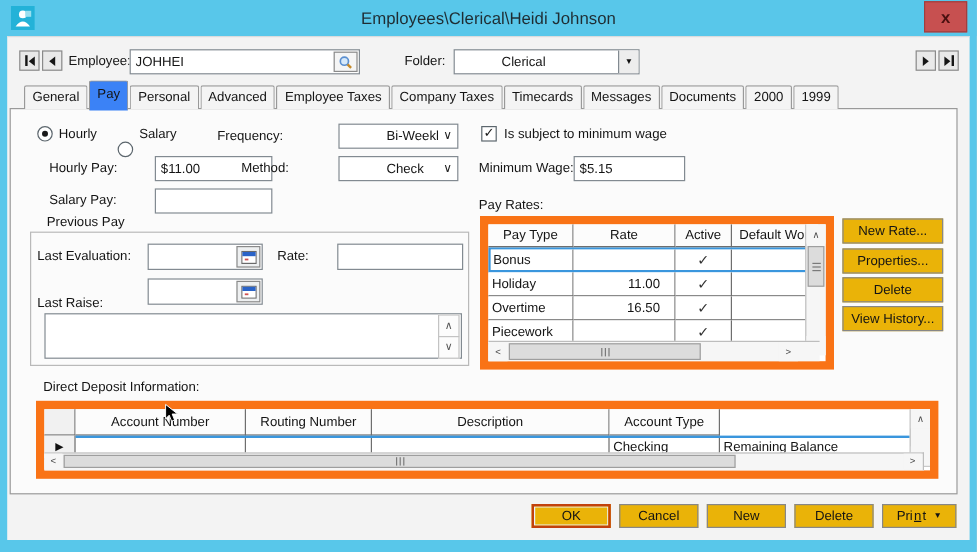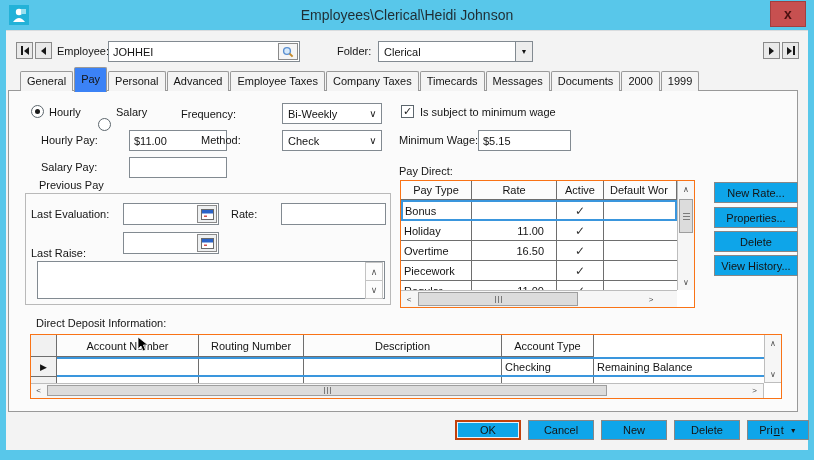--- a/index.html
+++ b/index.html
@@ -21,21 +21,21 @@
   .tri-l { width:0; height:0; border-top:4px solid transparent; border-bottom:4px solid transparent; border-right:5px solid #161616; }
   .tri-r { width:0; height:0; border-top:4px solid transparent; border-bottom:4px solid transparent; border-left:5px solid #161616; }
   .vbar { width:2px; height:9px; background:#161616; }
 
   .lbl { white-space:nowrap; }
   .lbl-r { text-align:left; white-space:nowrap; }
 
   .tb { background:#fff; border:1px solid #828a91; font-family:"Liberation Sans",sans-serif; font-size:11px; padding:0 4px; color:#141414; outline:none; }
 
   
-  .combo { background:#fff; border:1px solid #828a91; display:flex; align-items:center; }
+  .combo { background:#fff; border:1px solid #828a91; display:flex; align-items:center;padding-left:34px; }
   .combo .val { flex:1; padding:0 5px; white-space:nowrap; overflow:hidden; }
   .combo .dd-classic { width:17px; height:100%; background:#ededed; border-left:1px solid #828a91; display:flex; align-items:center; justify-content:center; font-size:7px; color:#111; }
   .combo .dd-flat { width:16px; height:100%; display:flex; align-items:center; justify-content:center; font-size:10px; color:#222; }
 
   
   #tabs { left:20px; top:67px; height:24px; display:flex; align-items:flex-end; z-index:4; }
   .tab { height:20px; padding:3px 6px 2px; background:#f4f4f4; border:1px solid #999; border-bottom:none; border-radius:2px 2px 0 0; margin-right:1px; white-space:nowrap; }
   .tab.active { height:25px; padding-top:5px; background:#3b82f6; margin-bottom:-1px; z-index:5; position:relative; }
 
   #panel { left:8px; top:90px; width:790px; height:322px; background:#fbfbfb; border:1px solid #999; z-index:1; }
@@ -43,28 +43,28 @@
   
   .radio { width:13px; height:13px; border:1px solid #5c666d; border-radius:50%; background:#fff; position:relative; }
   .radio.sel::after { content:""; position:absolute; left:3px; top:3px; width:5px; height:5px; border-radius:50%; background:#1a1a1a; }
   .checkbox { width:13px; height:13px; border:1px solid #5c666d; background:#fff; display:flex; align-items:center; justify-content:center; font-size:11px; font-weight:bold; color:#1a1a1a; line-height:11px; }
 
   
   .groupbox { border:1px solid #b9b9b9; }
   .legend { background:#fbfbfb; padding:0 4px; }
 
   
-  .btn { background:#0ea5e9; border:1px solid #878787; text-align:right; font-size:11px; color:#141414; display:flex; align-items:center; justify-content:center; white-space:nowrap;margin-left:12px; }
+  .btn { background:#eab308; border:1px solid #878787; text-align:right; font-size:11px; color:#141414; display:flex; align-items:center; justify-content:center; white-space:nowrap; }
   .btn.default { border:2px solid #c2410c; box-shadow:inset 0 0 0 1px #e8f2fb; }
 
   
   .spinbtn { width:18px; height:19px; background:#fcfcfc; border:1px solid #c3c3c3; display:flex; align-items:center; justify-content:center; font-size:9px; color:#555; }
 
   
-  .grid { background:#fff; border:1px solid #f97316; }
+  .grid { background:#fff; border:7px solid #f97316; }
   .gcell { border-right:1px solid #6e6e6e; overflow:hidden; white-space:nowrap; display:flex; align-items:center; }
   .ghead { border-bottom:1px solid #6e6e6e; background:#fcfcfc; }
   .grow  { border-bottom:1px solid #6e6e6e; background:#fff; }
   .c-center { justify-content:center; }
   .c-right  { justify-content:flex-end; }
   .selrow-outline { border:2px solid #3a96dd; }
   .check { color:#333; font-size:12px; }
 
   
   .sb { background:#f6f6f6; border:1px solid #bdbdbd; position:absolute; }
@@ -162,21 +162,21 @@
     <div class="abs combo" style="left:273px;top:39px;width:100px;height:21px">
       <span class="val">Check</span>
       <span class="dd-flat">∨</span>
     </div>
     <div class="abs lbl" style="left:390px;top:43px">Minimum Wage:</div>
     <input class="abs tb" style="left: 469px; top: 39px; width: 93px; height: 21px;" value="$5.15">
 
     <div class="abs lbl-r" style="left:32px;top:70px;width:82px">Salary Pay:</div>
     <input class="abs tb" style="left: 120px; top: 66px; width: 98px; height: 21px;" value="">
 
-    <div class="abs lbl" style="left:390px;top:74px">Pay Direct:</div>
+    <div class="abs lbl" style="left:390px;top:74px">Pay Rates:</div>
 
     <div class="abs groupbox" style="left:16px;top:102px;width:366px;height:112px"></div>
     <div class="abs legend" style="left:26px;top:88px">Previous Pay</div>
 
     <div class="abs lbl-r" style="left:22px;top:117px;width:88px">Last Evaluation:</div>
     <div class="abs" style="left:114px;top:112px;width:96px;height:22px">
       <input class="tb" style="width: 100%; height: 100%; padding-right: 24px;" value="">
       <div class="abs" style="right:2px;top:2px;width:20px;height:18px;background:#eef0f1;border:1px solid #8a8a8a;display:flex;align-items:center;justify-content:center">
         <svg width="13" height="11">
           <rect x="0.5" y="0.5" width="12" height="10" fill="#ffffff" stroke="#6a6a6a"></rect>

